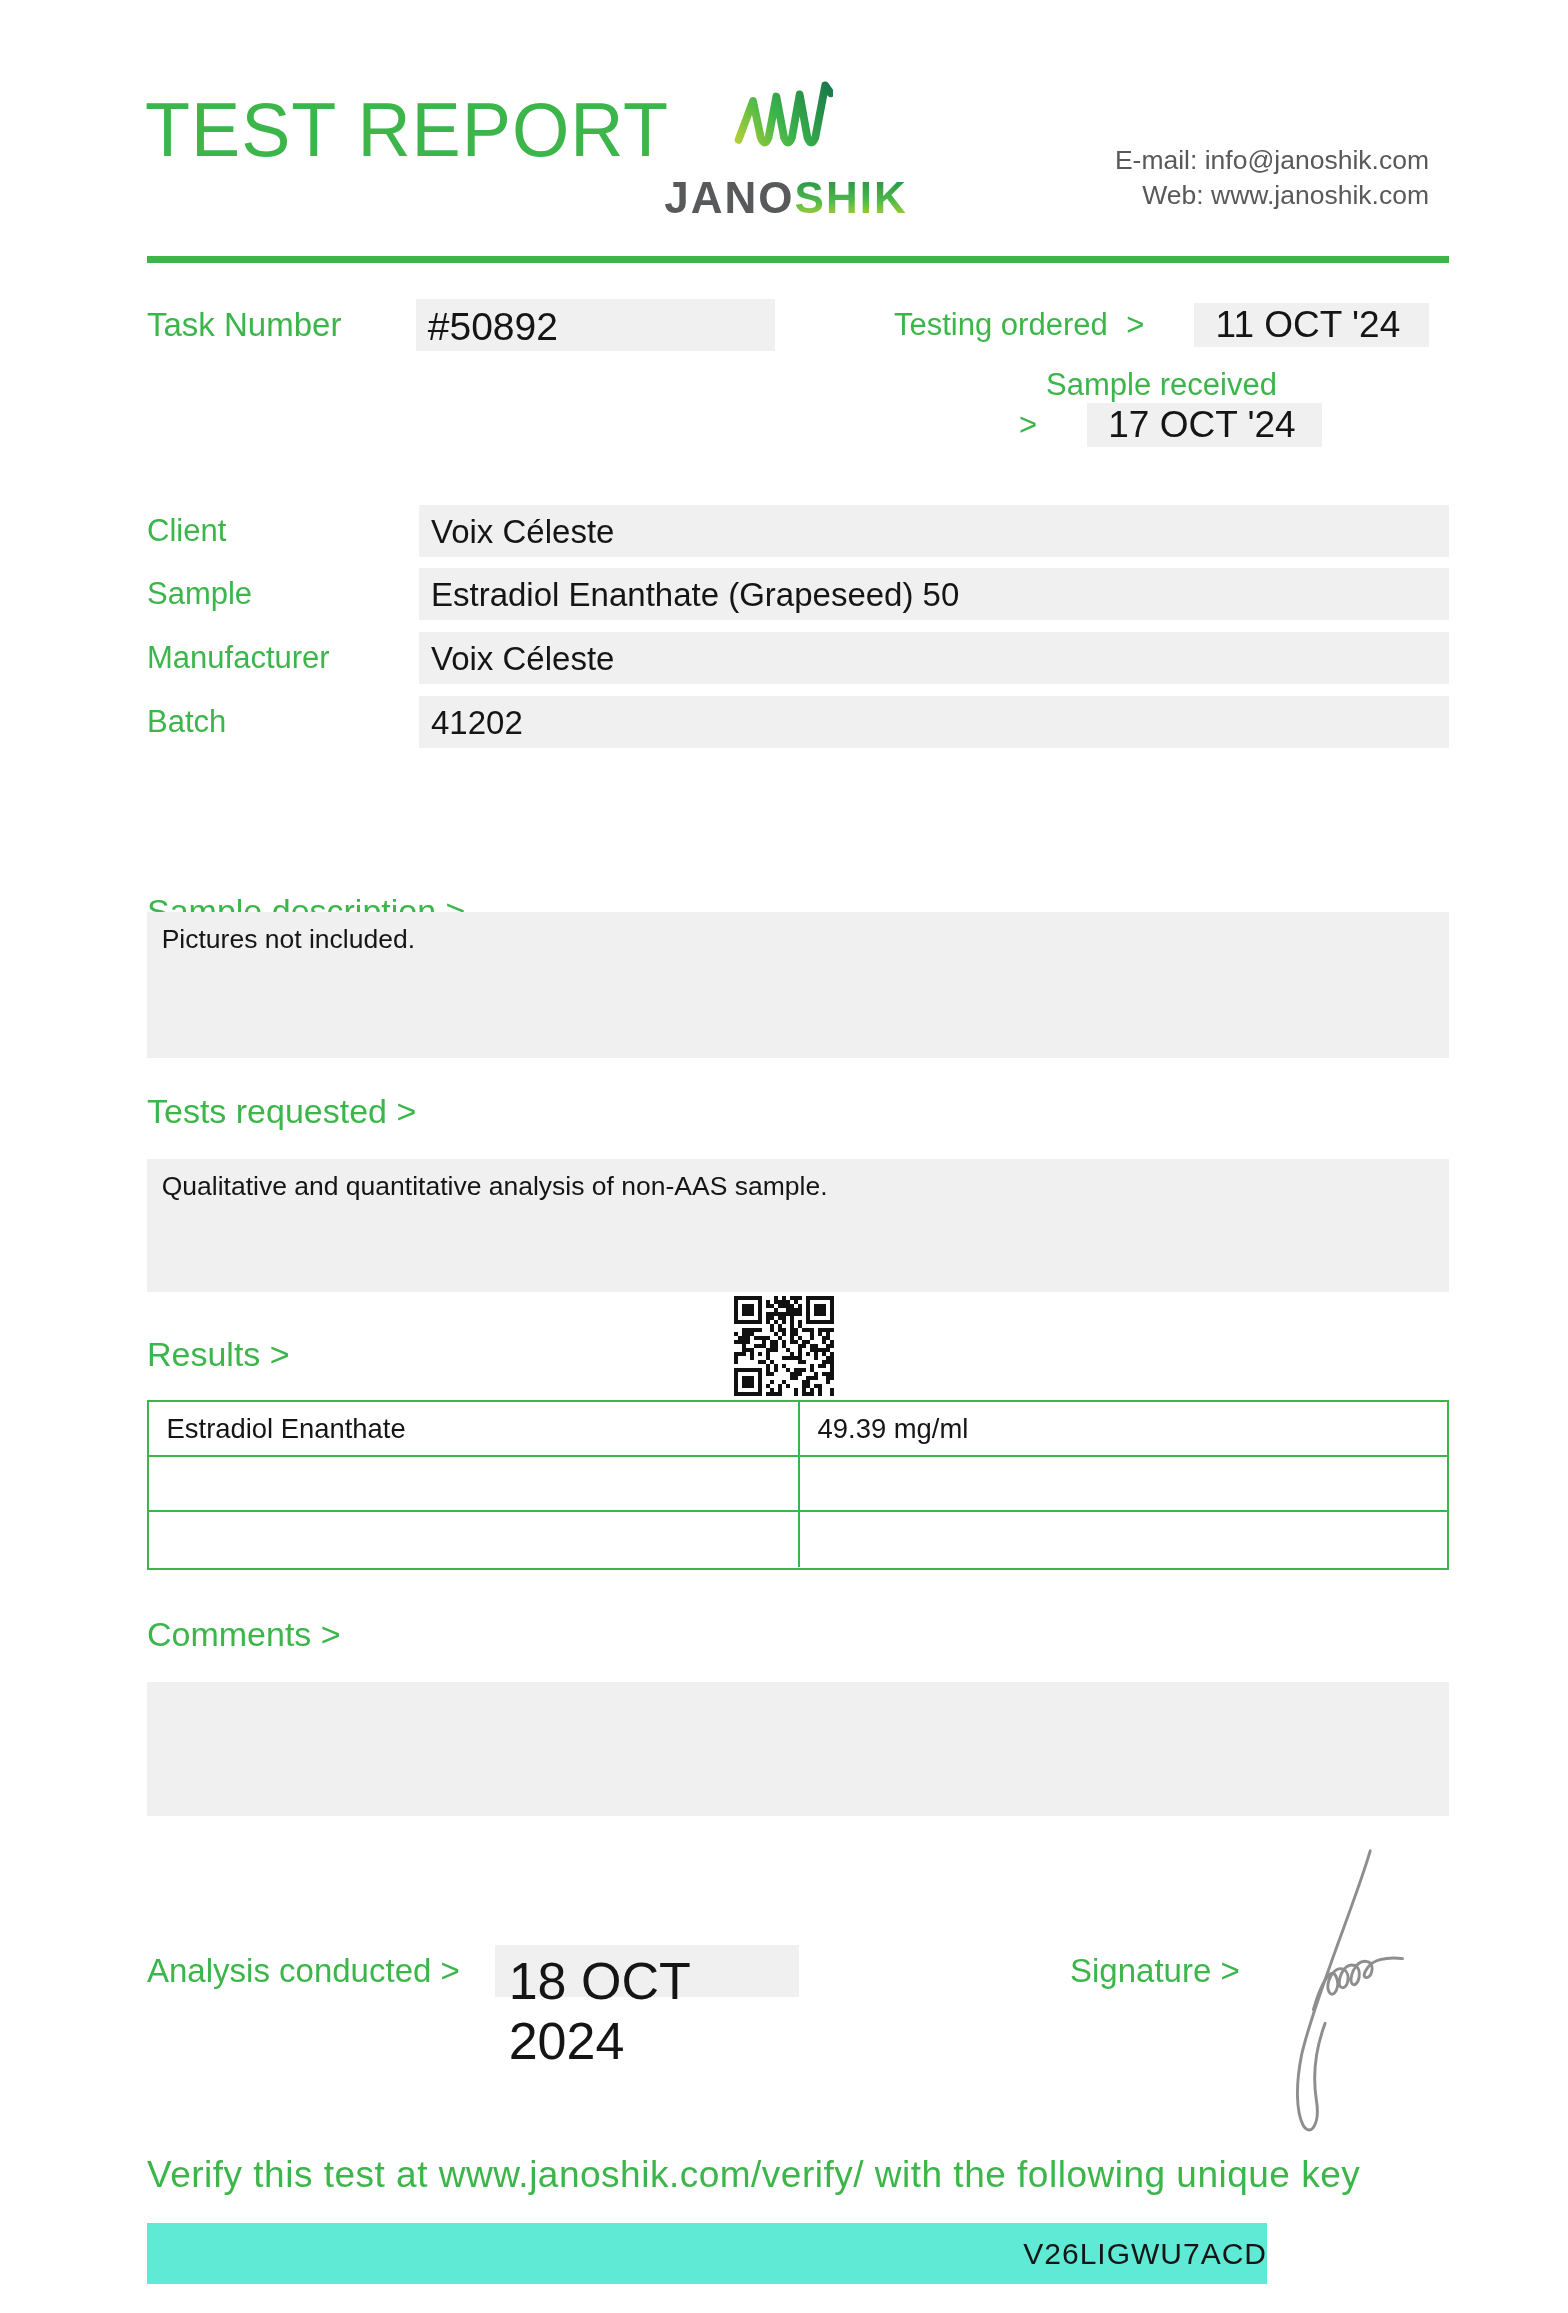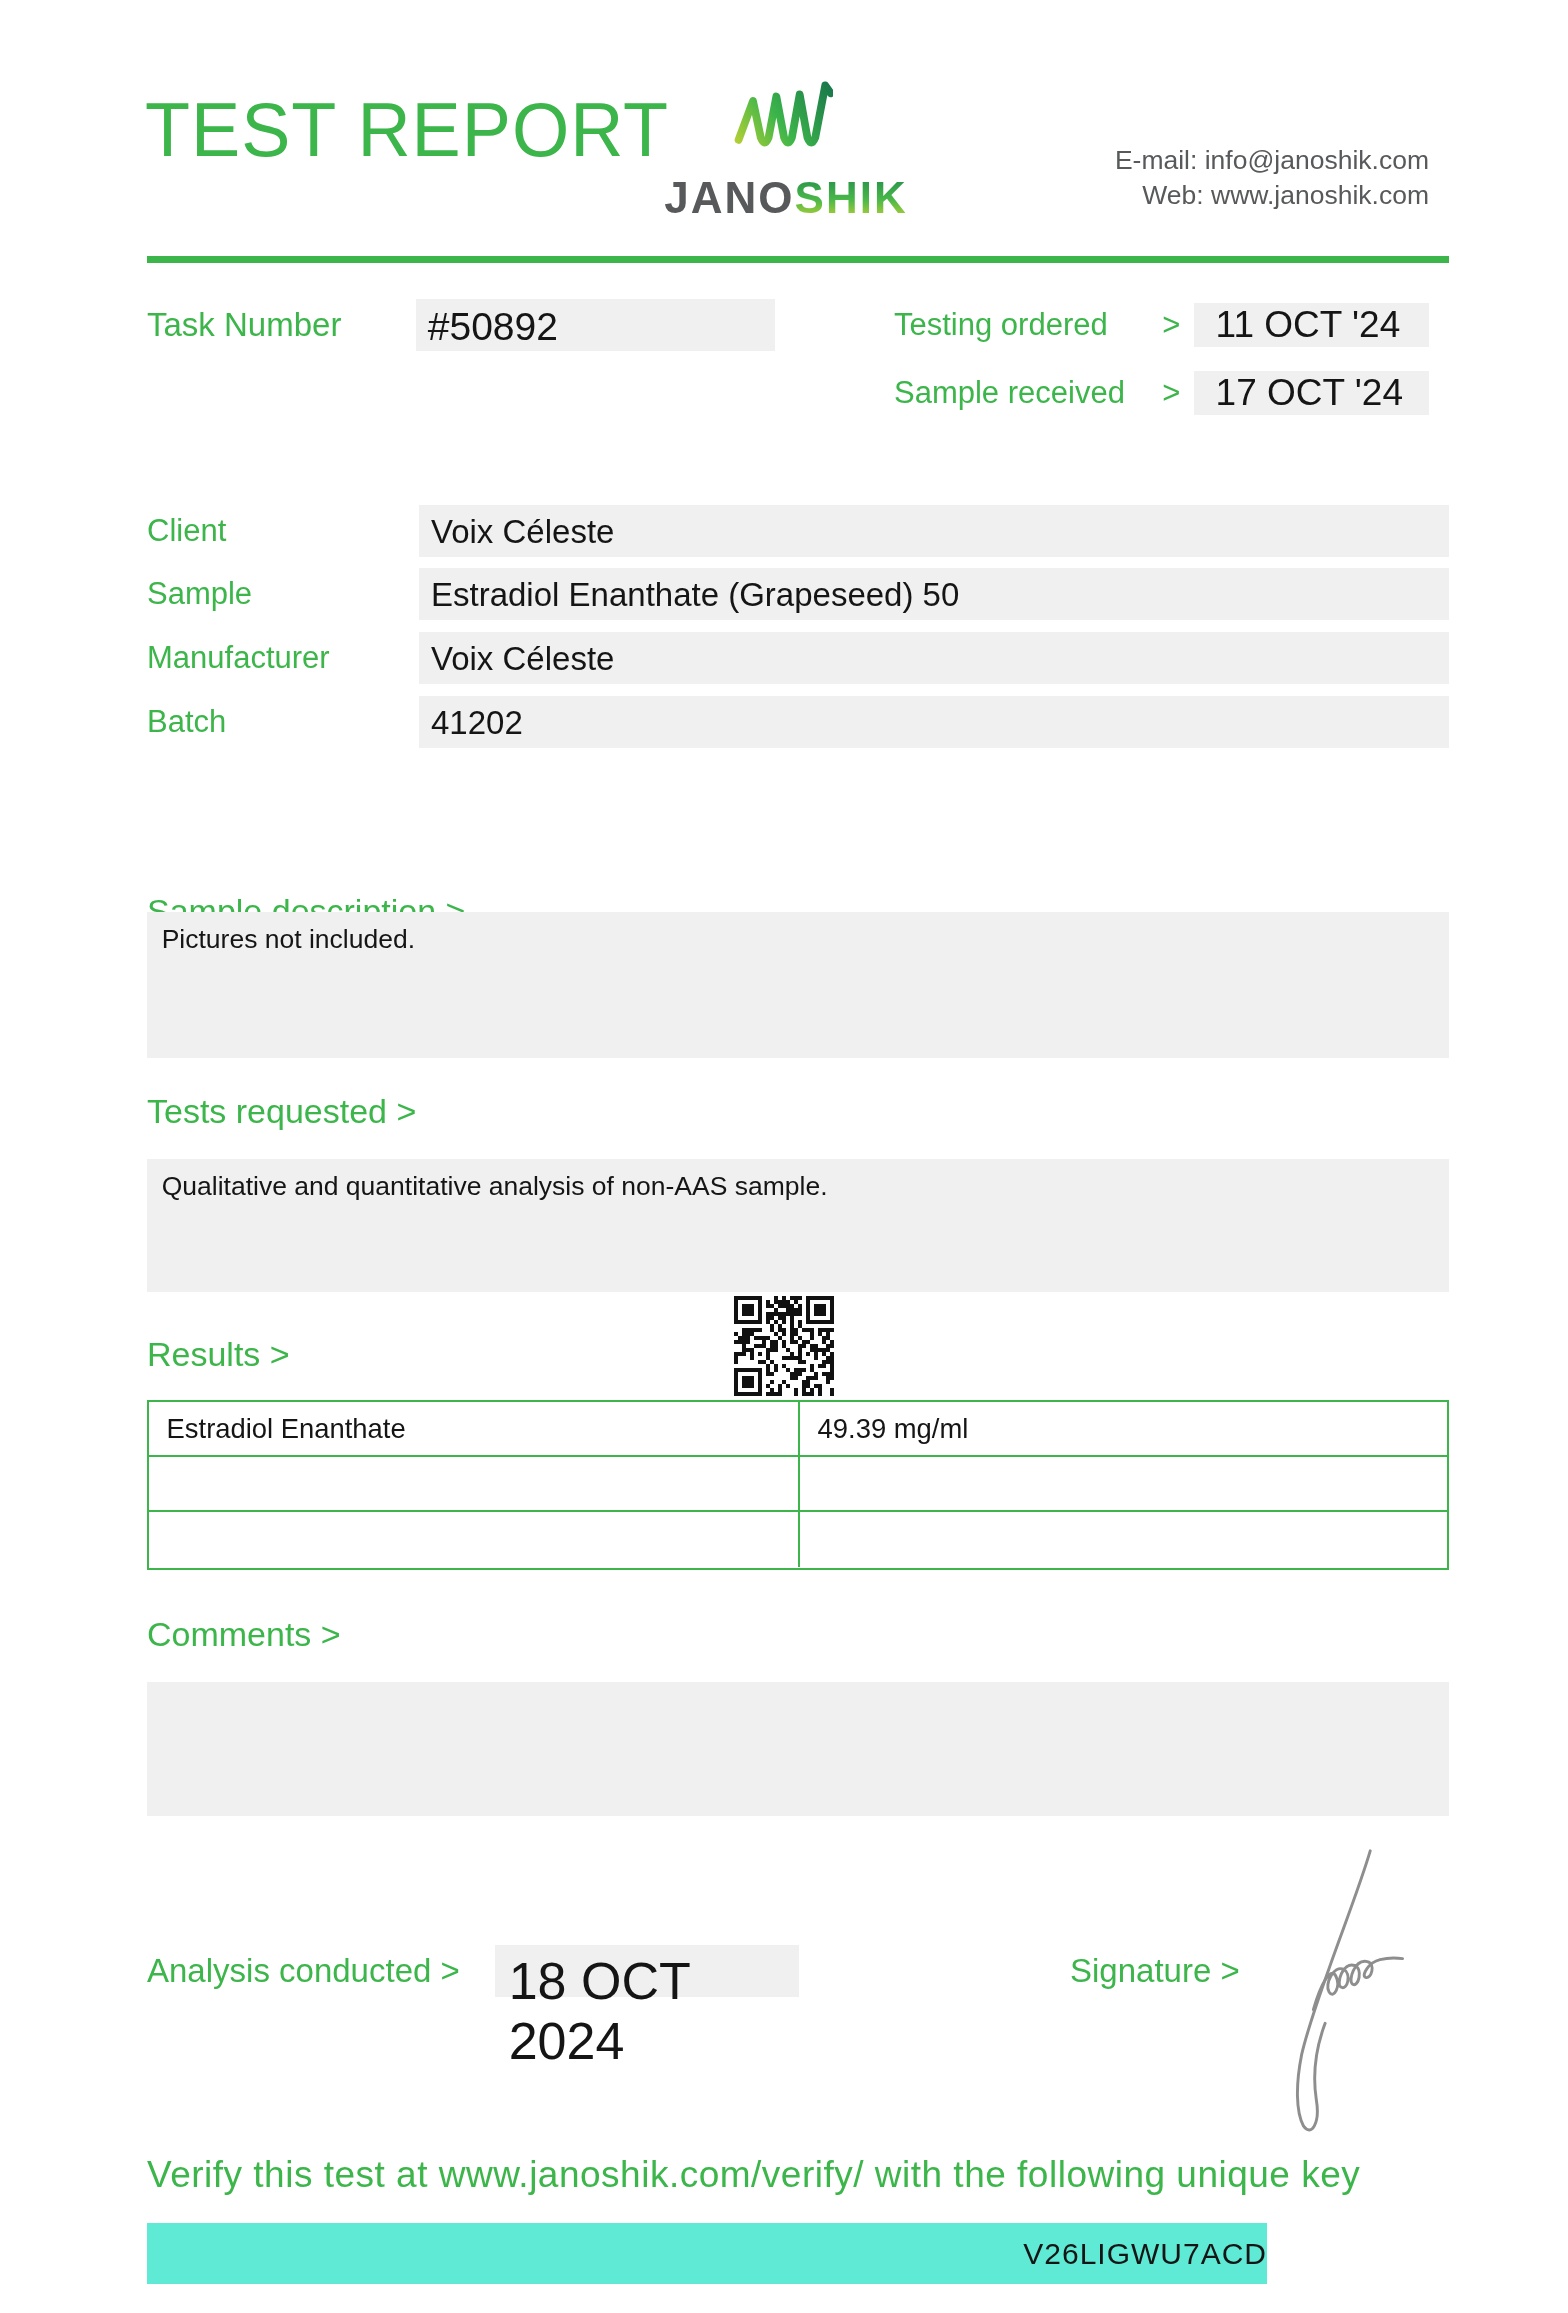--- a/index.html
+++ b/index.html
@@ -35,24 +35,24 @@
 
   
   .label34 { font-size:33px; color:#3cb54a; }
   .task-label { left:147px; top:306px; }
   .task-box { left:416px; top:299px; width:359px; height:52px; }
   .task-box span { position:absolute; left:11.8px; top:5.9px; font-size:39px; color:#151515; }
 
   .date-row { position:absolute; height:52px; display:flex; align-items:center; }
   .date-row .lbl { font-size:31px; color:#3cb54a; }
   .date-row .arrow { font-size:31px; color:#3cb54a; margin:0 13.7px 0 17.6px; }
-  .date-box { width:235px; height:44px; background:#f0f0f0; display:flex; align-items:center; }
+  .date-box { width:235px; height:44px; background:#f0f0f0; display:flex; align-items:center;margin-left:36px; }
   .date-box span { font-size:37px; color:#151515; padding-left:21.6px; white-space:nowrap; }
   .row-ordered { left:894px; top:299px; width:535px; justify-content:space-between; }
-  .row-received { left:894px; top:367px; width:535px; justify-content:space-between; }
+  .row-received { left:894px; top:367px; width:535px; justify-content:space-between;flex-direction:column; }
 
   
   .detail-row { position:absolute; left:147px; width:1302px; height:52px;text-decoration:underline; }
   .detail-row .dlabel { position:absolute; left:0; top:7.8px; font-size:31px; color:#3cb54a; }
   .detail-row .dbox { position:absolute; left:272px; top:0; width:1030px; height:52px; background:#f0f0f0; }
   .detail-row .dval { position:absolute; left:284px; top:7.8px; font-size:33px; color:#151515; }
 
   .sect-head { left:147px; font-size:34px; color:#3cb54a; }
   .bigbox { left:147px; width:1302px; background:#f0f0f0; }
   .boxtext { position:absolute; left:14.7px; top:11.8px; font-size:26.5px; color:#151515; }

